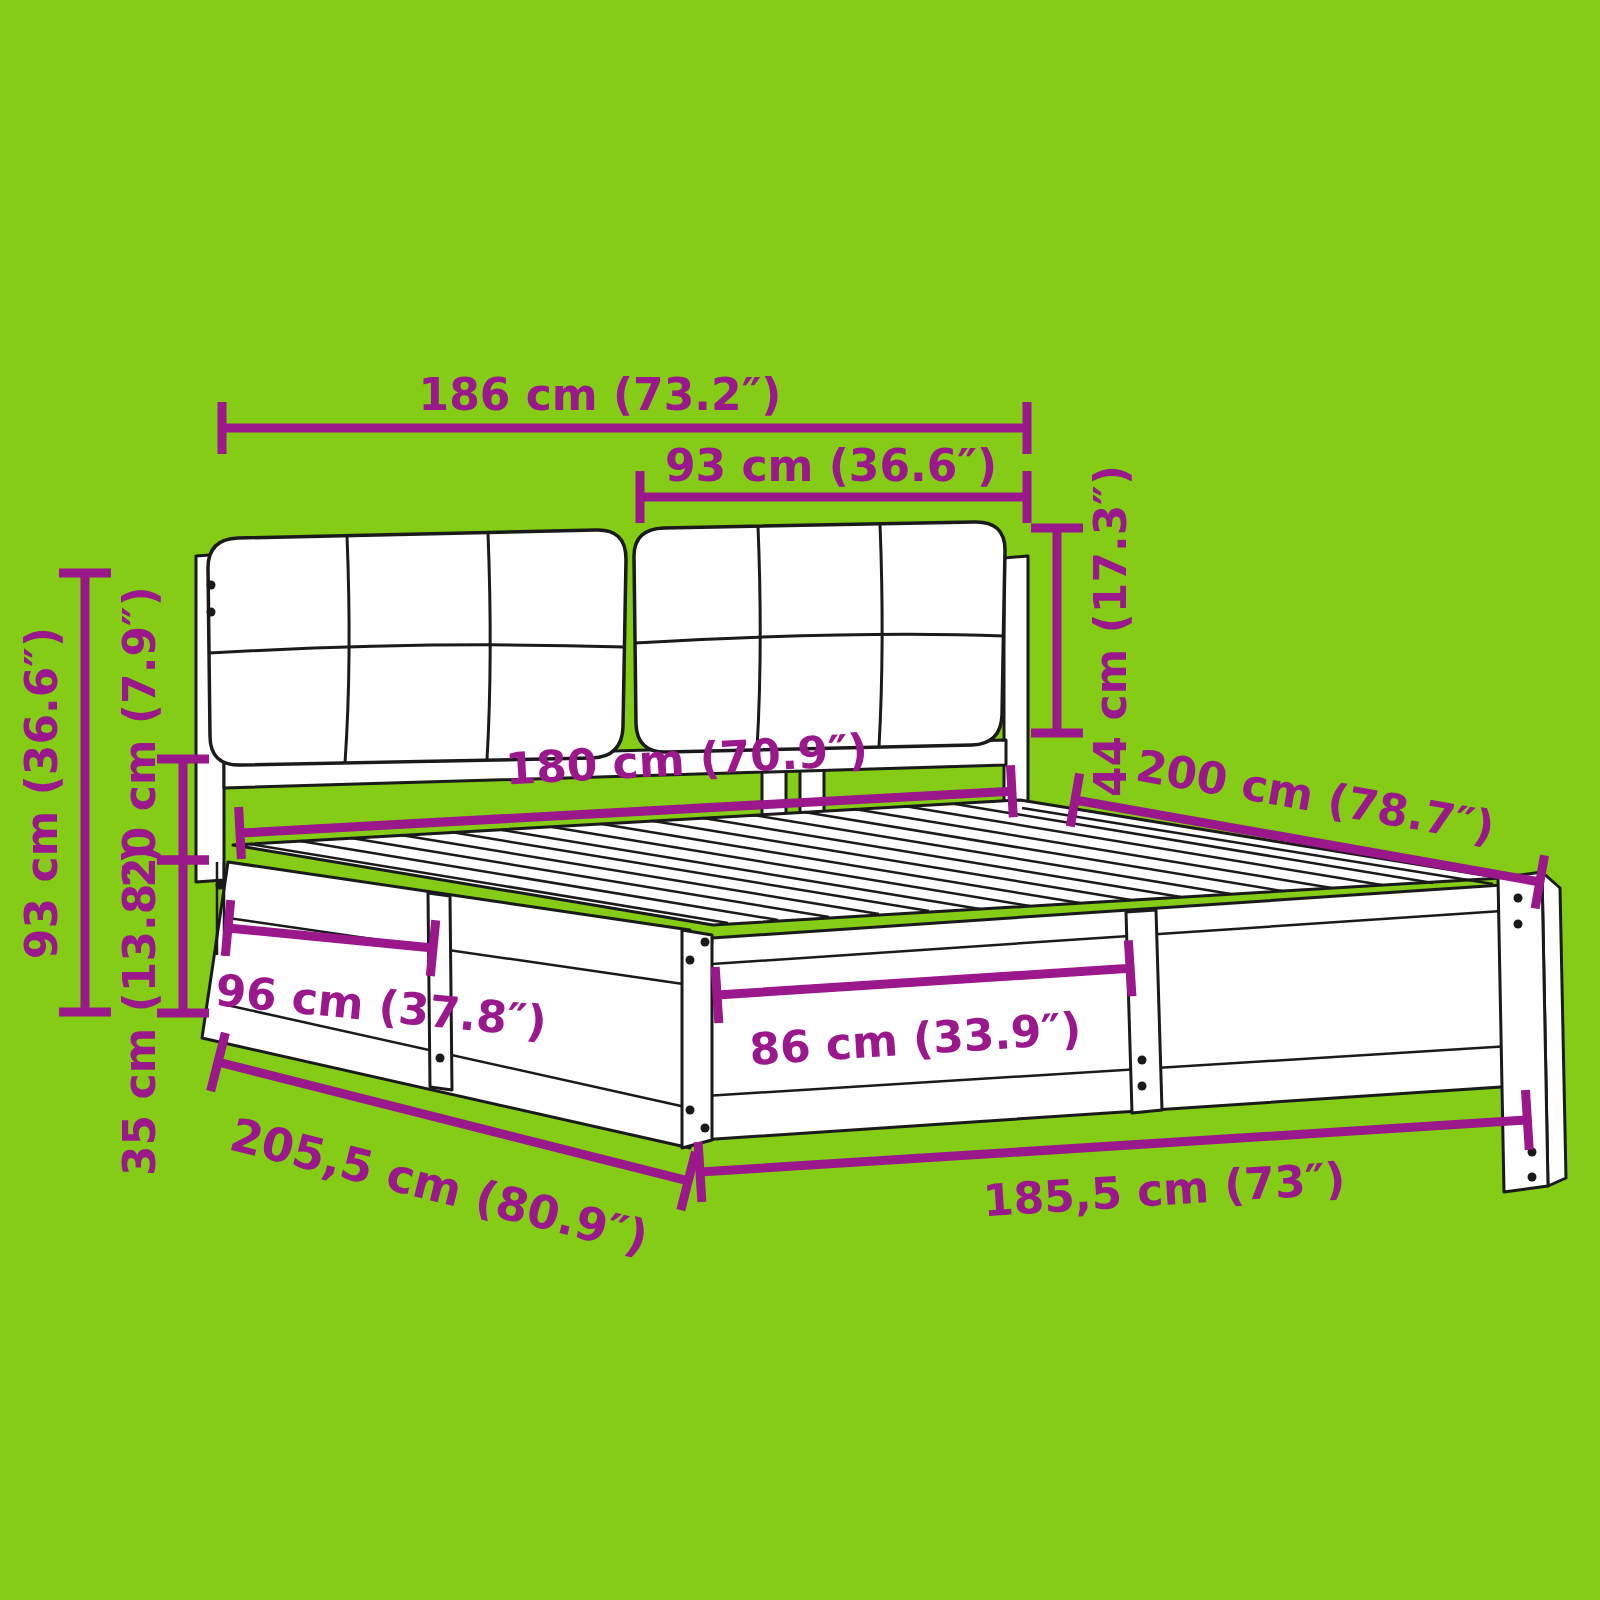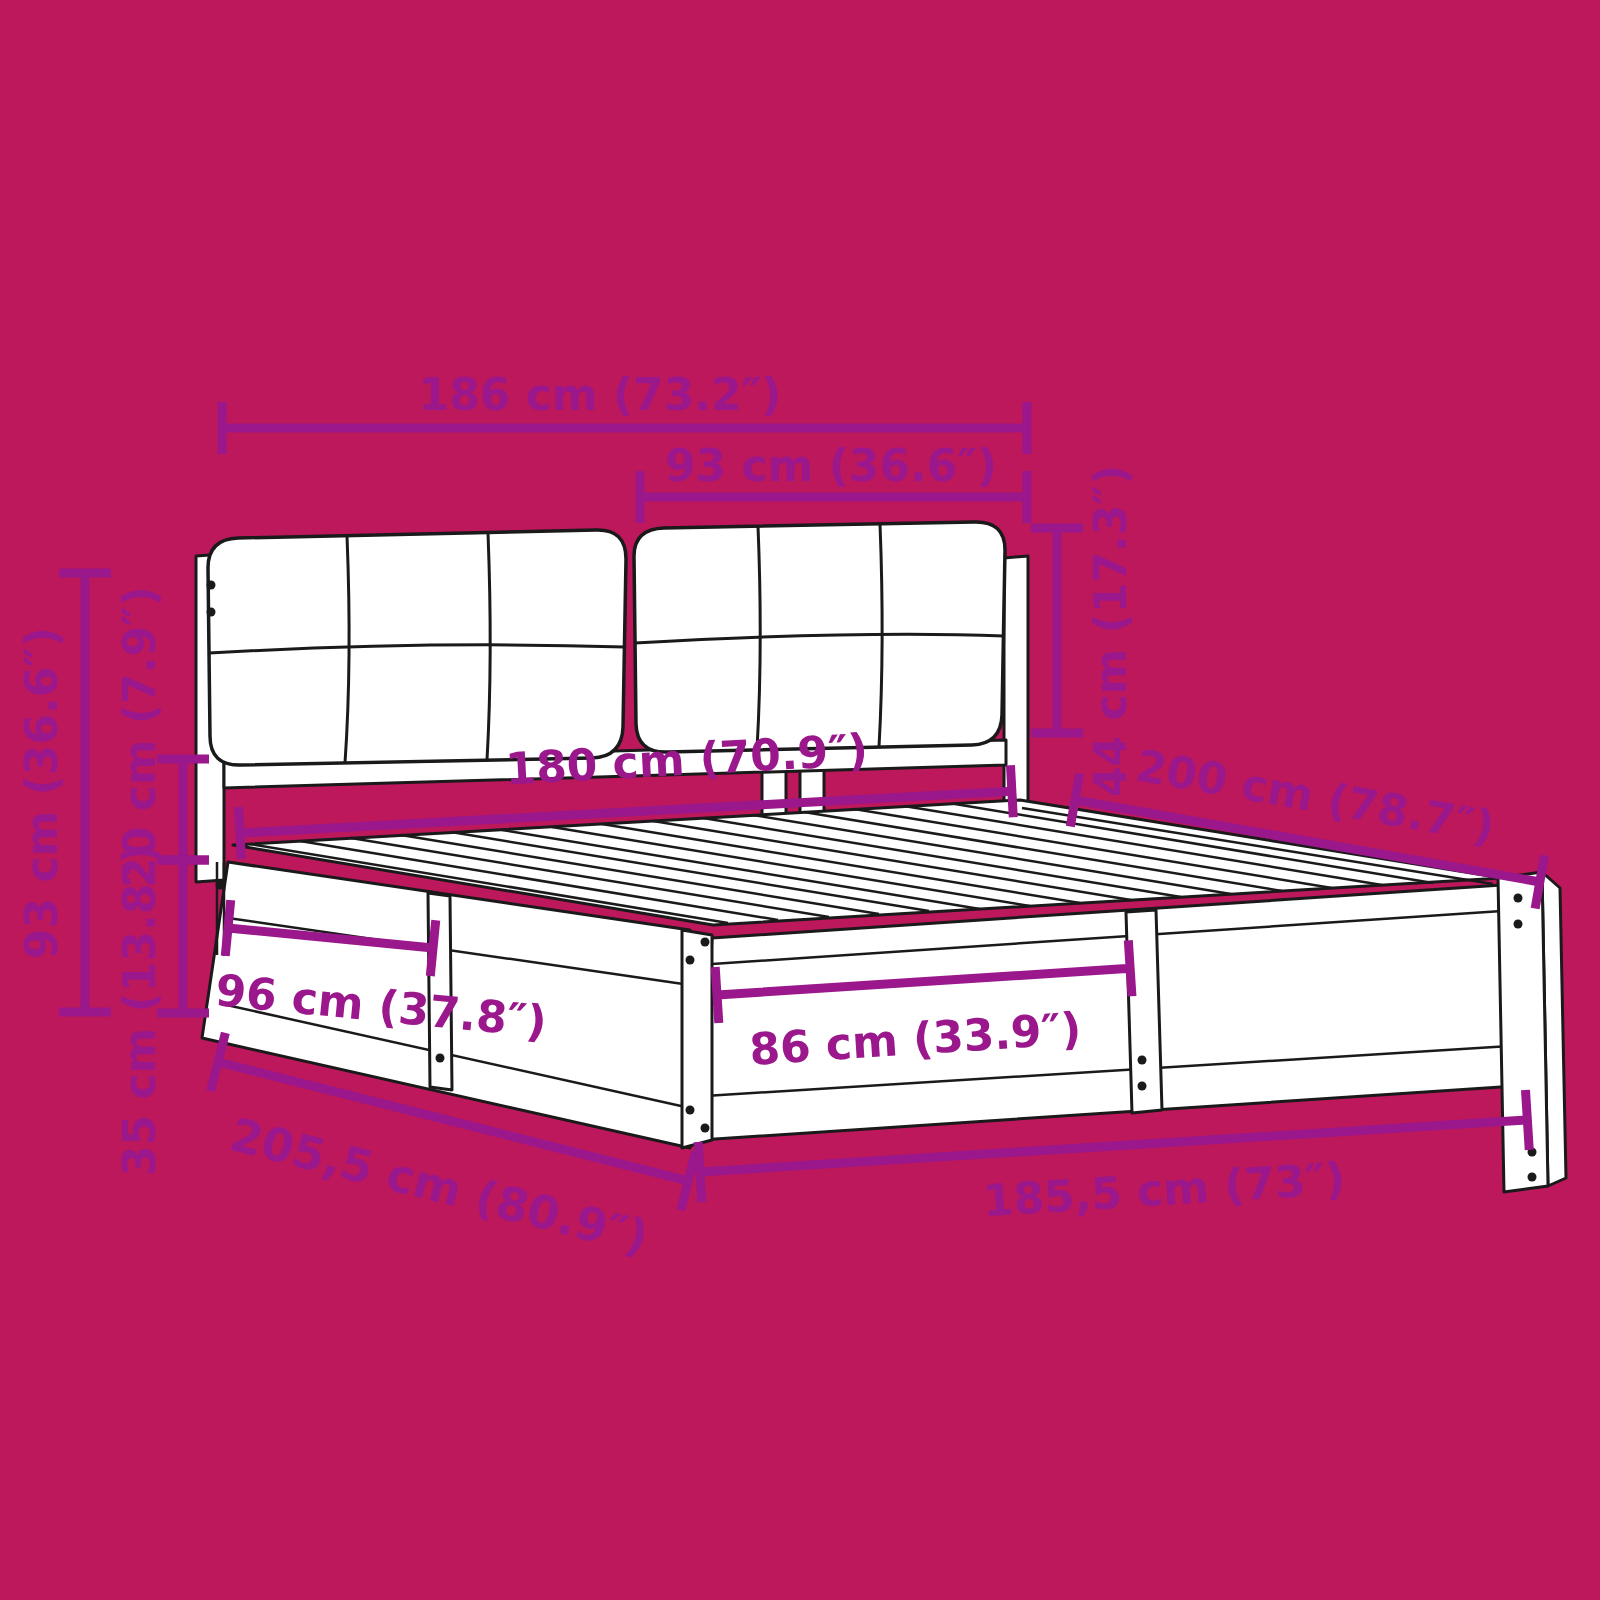--- a/index.html
+++ b/index.html
@@ -1,17 +1,17 @@
 <!DOCTYPE html>
 <html><head>
 <meta charset="utf-8">
 <style>
   html,body{margin:0;padding:0;background:#ffffff;}
   body{font-family:"DejaVu Sans","Liberation Sans",sans-serif;}
-  .canvas{width:1600px;height:1600px;position:relative;background:#be185d;overflow:hidden;}
+  .canvas{width:1600px;height:1600px;position:relative;background:#84cc16;overflow:hidden;}
   svg{display:block;}
   .dim-text{fill:#9A178C;font-weight:bold;font-size:44px;font-family:"DejaVu Sans","Liberation Sans",sans-serif;}
   .dim-text-lg{font-size:46px;}
   .dim-stroke{stroke:#9A178C;stroke-width:9;fill:none;}
   .wood{stroke:#1a1a1a;stroke-width:3;fill:#ffffff;stroke-linejoin:round;}
   .wood-thin{stroke:#1a1a1a;stroke-width:2.5;fill:none;stroke-linejoin:round;}
   .cushion{stroke:#1a1a1a;stroke-width:3.5;fill:#ffffff;stroke-linejoin:round;}
   .seam{stroke:#1a1a1a;stroke-width:3;fill:none;}
   .screw{fill:#1a1a1a;stroke:none;}
 </style>

